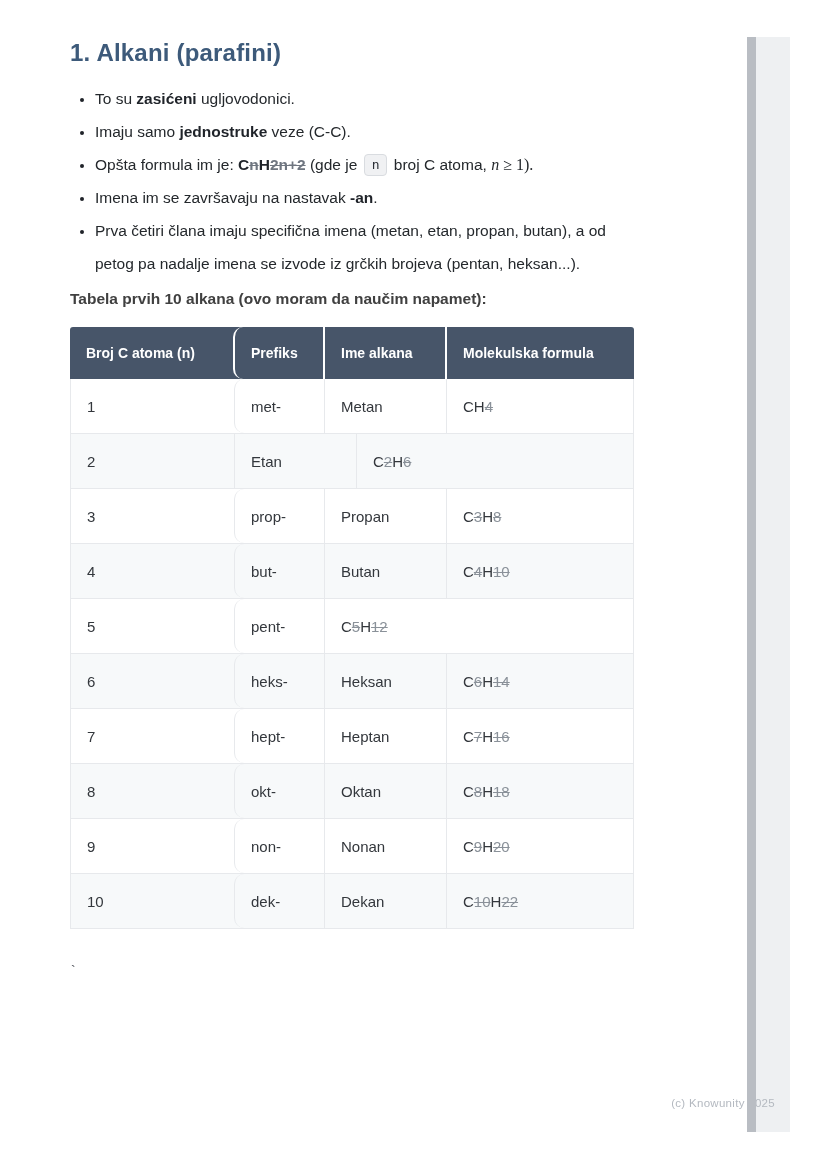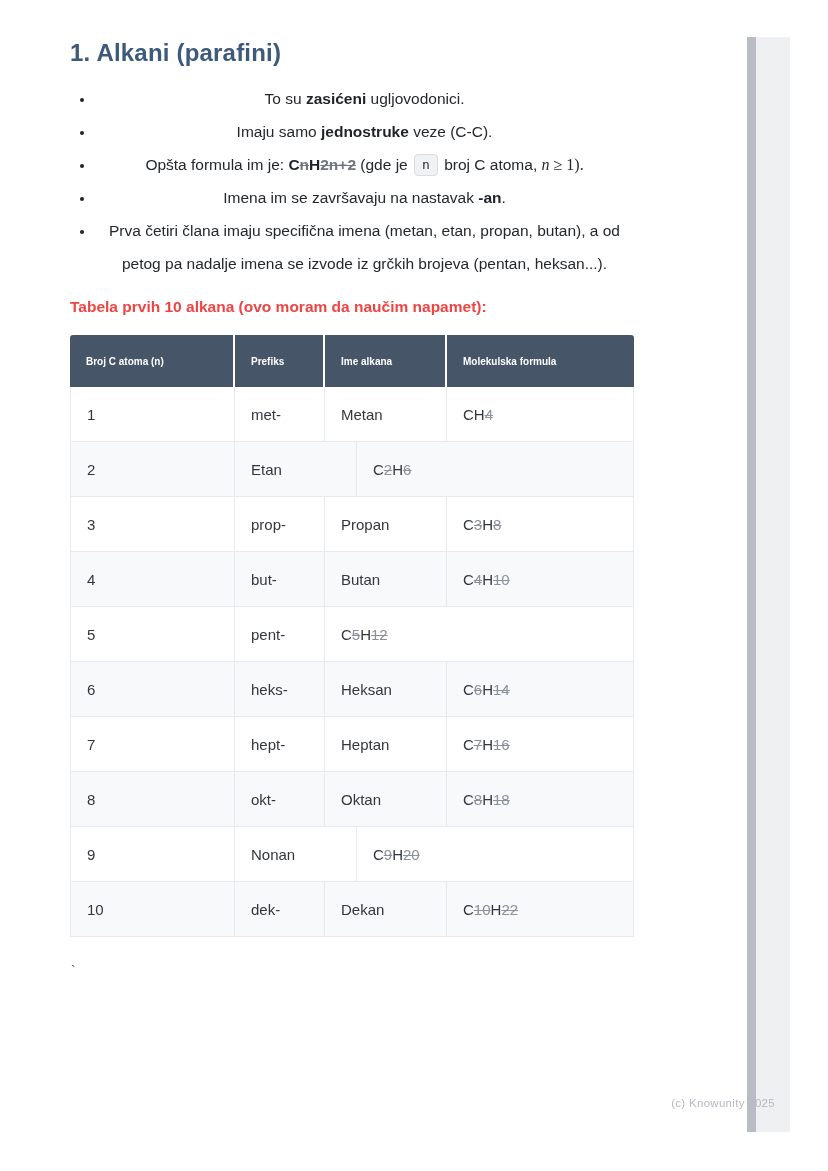--- a/index.html
+++ b/index.html
@@ -20,21 +20,20 @@
     font-size: 24px;
     line-height: 26px;
     font-weight: bold;
     color: var(--heading-text, #3d5a7a);
     letter-spacing: 0.2px;
   }
   ul.notes-list {
     margin-top: 16px;
     padding-left: 25px;
     font-size: 15.5px;
-    text-align: center;
   }
   ul.notes-list li {
     line-height: 33px;
     color: var(--body-text, #24282c);
   }
   ul.notes-list li::marker { color: #1f2329; font-size: 13px; }
   .b { font-weight: bold; color: #1f2329; }
   .struck-bold {
     font-weight: bold;
     color: #6f7680;
@@ -57,43 +56,43 @@
   .math-var {
     font-family: "Liberation Serif", serif;
     font-style: italic;
     font-size: 16px;
   }
   .math-tail {
     font-family: "Liberation Serif", serif;
     font-size: 16px;
   }
   p.table-intro {
-    margin-top: 16px;
+    margin-top: 8px;
     font-size: 15.5px;
     font-weight: bold;
-    color: #ef4444;
+    color: #404040;
     line-height: 22px;
   }
   .alkane-table {
     margin-top: 17px;
     width: 564px;
   }
   .t-head {
     display: flex;
     height: 52px;
     background: var(--table-header-bg, #475569);
     border-radius: 3px 3px 0 0;
     overflow: hidden;
   }
   .t-head .hc {
     display: flex;
     align-items: center;
     padding-left: 16px;
     color: var(--table-header-text, #ffffff);
-    font-size: 10px;
+    font-size: 14px;
     font-weight: bold;
   }
   .t-head .hc + .hc { border-left: 2px solid #ffffff; }
   .t-body {
     border-left: 1px solid var(--row-border, #e7e9ec);
     border-right: 1px solid var(--row-border, #e7e9ec);
   }
   .t-row {
     display: flex;
     height: 55px;
@@ -103,21 +102,21 @@
     color: #33373c;
   }
   .t-row:nth-child(even) { background: var(--row-alt-bg, #f7f9fa); }
   .t-row .dc {
     display: flex;
     align-items: center;
     padding-left: 16px;
   }
   .t-row .dc + .dc { border-left: 1px solid var(--row-border, #e7e9ec); }
   .col-n       { width: 163px; flex: 0 0 auto; }
-  .col-prefix  { width: 90px;  flex: 0 0 auto; }
+  .col-prefix  { width: 90px;  flex: 0 0 auto; border-radius: 10px; }
   .col-name    { width: 122px; flex: 0 0 auto; text-align: center; }
   .col-formula { width: 189px; flex: 1 1 auto; }
   .t-head .col-prefix { width: 90px; }
   .formula-cell .struck {
     color: var(--struck-text, #8a9199);
     text-decoration: line-through;
     text-decoration-color: #8a9199;
   }
   .stray-char {
     position: absolute;
@@ -265,20 +264,21 @@
     <div class="dc col-formula formula-cell">
             <span>C</span>
             <span class="struck">8</span>
             <span>H</span>
             <span class="struck">18</span>
           </div>
   </div>
 
   <div class="t-row">
     <div class="dc col-n">9</div>
+    <div class="dc col-prefix">non-</div>
     <div class="dc col-name">Nonan</div>
     <div class="dc col-formula formula-cell">
             <span>C</span>
             <span class="struck">9</span>
             <span>H</span>
             <span class="struck">20</span>
           </div>
   </div>
 
   <div class="t-row">

